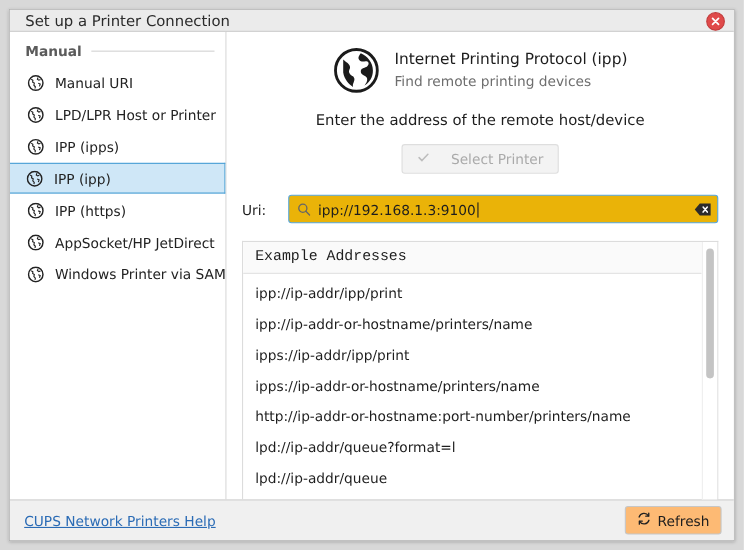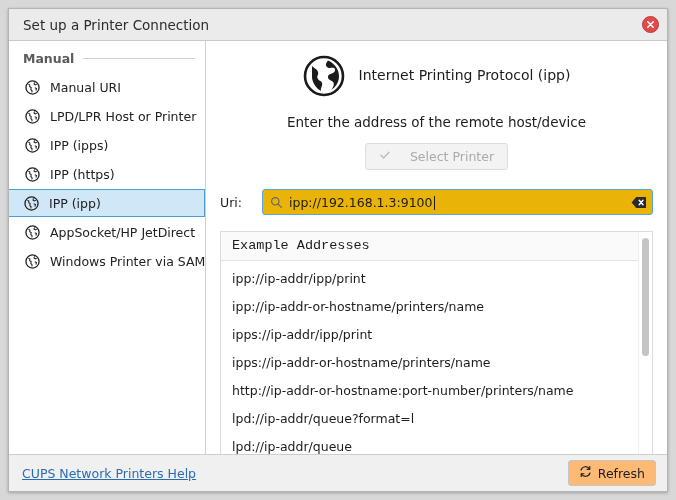--- a/index.html
+++ b/index.html
@@ -21,25 +21,25 @@
     background: #ffffff;
     border: 1px solid #b4b4b4;
     box-sizing: border-box;
     box-shadow: 0 1px 3px rgba(0,0,0,0.25);
     display: flex;
     flex-direction: column;
   }
 
   
   .titlebar {
-    height: 32px;
+    height: 20px;
     background: #ebebeb;
     border-bottom: 1px solid #c9c9c9;
     display: flex;
-    align-items: center;
+    align-items: flex-end;
     padding: 0 8px 0 14px;
     box-sizing: border-box;
     flex: 0 0 auto;
   }
   .titlebar-title {
     font-size: 13.5px;
     color: #2b2b2b;
     flex: 1 1 auto;
   }
   .close-btn {
@@ -365,42 +365,42 @@
           <svg width="15" height="15" viewBox="0 0 16 16">
               <circle cx="8" cy="8" r="7" fill="none" stroke="#222" stroke-width="1.4"></circle>
               <path d="M3.6 4.4 L5.2 5.4 L5 7.1 L6.6 8 L6.2 10.1 L7.6 11.6 L7.3 13.3" fill="none" stroke="#222" stroke-width="1.1"></path>
               <path d="M10.2 2.6 L9.6 4.3 L11 5.2 L12.6 4.6" fill="none" stroke="#222" stroke-width="1.1"></path>
               <path d="M10.4 8.2 L12.3 9 L11.6 11.2" fill="none" stroke="#222" stroke-width="1.1"></path>
             </svg>
         </span>
         <span class="side-item-label">IPP (ipps)</span>
       </div>
 
+      <div class="side-item selected">
+        <span class="side-item-icon">
+          <svg width="15" height="15" viewBox="0 0 16 16">
+              <circle cx="8" cy="8" r="7" fill="none" stroke="#222" stroke-width="1.4"></circle>
+              <path d="M3.6 4.4 L5.2 5.4 L5 7.1 L6.6 8 L6.2 10.1 L7.6 11.6 L7.3 13.3" fill="none" stroke="#222" stroke-width="1.1"></path>
+              <path d="M10.2 2.6 L9.6 4.3 L11 5.2 L12.6 4.6" fill="none" stroke="#222" stroke-width="1.1"></path>
+              <path d="M10.4 8.2 L12.3 9 L11.6 11.2" fill="none" stroke="#222" stroke-width="1.1"></path>
+            </svg>
+        </span>
+        <span class="side-item-label">IPP (ipp)</span>
+      </div>
+
       <div class="side-item">
         <span class="side-item-icon">
           <svg width="15" height="15" viewBox="0 0 16 16">
               <circle cx="8" cy="8" r="7" fill="none" stroke="#222" stroke-width="1.4"></circle>
               <path d="M3.6 4.4 L5.2 5.4 L5 7.1 L6.6 8 L6.2 10.1 L7.6 11.6 L7.3 13.3" fill="none" stroke="#222" stroke-width="1.1"></path>
               <path d="M10.2 2.6 L9.6 4.3 L11 5.2 L12.6 4.6" fill="none" stroke="#222" stroke-width="1.1"></path>
               <path d="M10.4 8.2 L12.3 9 L11.6 11.2" fill="none" stroke="#222" stroke-width="1.1"></path>
             </svg>
         </span>
         <span class="side-item-label">IPP (https)</span>
-      </div>
-
-      <div class="side-item selected">
-        <span class="side-item-icon">
-          <svg width="15" height="15" viewBox="0 0 16 16">
-              <circle cx="8" cy="8" r="7" fill="none" stroke="#222" stroke-width="1.4"></circle>
-              <path d="M3.6 4.4 L5.2 5.4 L5 7.1 L6.6 8 L6.2 10.1 L7.6 11.6 L7.3 13.3" fill="none" stroke="#222" stroke-width="1.1"></path>
-              <path d="M10.2 2.6 L9.6 4.3 L11 5.2 L12.6 4.6" fill="none" stroke="#222" stroke-width="1.1"></path>
-              <path d="M10.4 8.2 L12.3 9 L11.6 11.2" fill="none" stroke="#222" stroke-width="1.1"></path>
-            </svg>
-        </span>
-        <span class="side-item-label">IPP (ipp)</span>
       </div>
 
       <div class="side-item">
         <span class="side-item-icon">
           <svg width="15" height="15" viewBox="0 0 16 16">
               <circle cx="8" cy="8" r="7" fill="none" stroke="#222" stroke-width="1.4"></circle>
               <path d="M3.6 4.4 L5.2 5.4 L5 7.1 L6.6 8 L6.2 10.1 L7.6 11.6 L7.3 13.3" fill="none" stroke="#222" stroke-width="1.1"></path>
               <path d="M10.2 2.6 L9.6 4.3 L11 5.2 L12.6 4.6" fill="none" stroke="#222" stroke-width="1.1"></path>
               <path d="M10.4 8.2 L12.3 9 L11.6 11.2" fill="none" stroke="#222" stroke-width="1.1"></path>
             </svg>
@@ -426,20 +426,21 @@
       <div class="proto-header">
         <span class="proto-icon">
           <svg width="42" height="42" viewBox="0 0 42 42">
             <circle cx="21" cy="21" r="19" fill="#ffffff" stroke="#1b1b1b" stroke-width="2.6"></circle>
             <path d="M9 11 C12 14 14 14 15 17 C16 20 13 21 15 24 C17 27 18 25 19 28 C20 31 17 33 18 36 C14 34 10 29 9 23 Z" fill="#1b1b1b"></path>
             <path d="M25 5.5 C23 8 22 10 24 12 C26 14 29 12 31 13 C33 14 32 17 30 18 C28 19 25 19 25 22 C25 25 28 25 30 27 C32 29 30 33 28 35 C33 32 36 27 36 21 C36 14 31 8 25 5.5 Z" fill="#1b1b1b"></path>
           </svg>
         </span>
         <span class="proto-text">
           <span class="proto-title">Internet Printing Protocol (ipp)</span>
+          <span class="proto-sub">Find remote printing devices</span>
         </span>
       </div>
 
       <div class="prompt">Enter the address of the remote host/device</div>
 
       <div class="select-printer-wrap">
         <div class="select-printer-btn">
           <span>
             <svg width="12" height="12" viewBox="0 0 12 12">
                 <path d="M2 6.3 L4.6 9 L10 3.2" fill="none" stroke="#bdbdbd" stroke-width="1.4" stroke-linecap="round" stroke-linejoin="round"></path>

